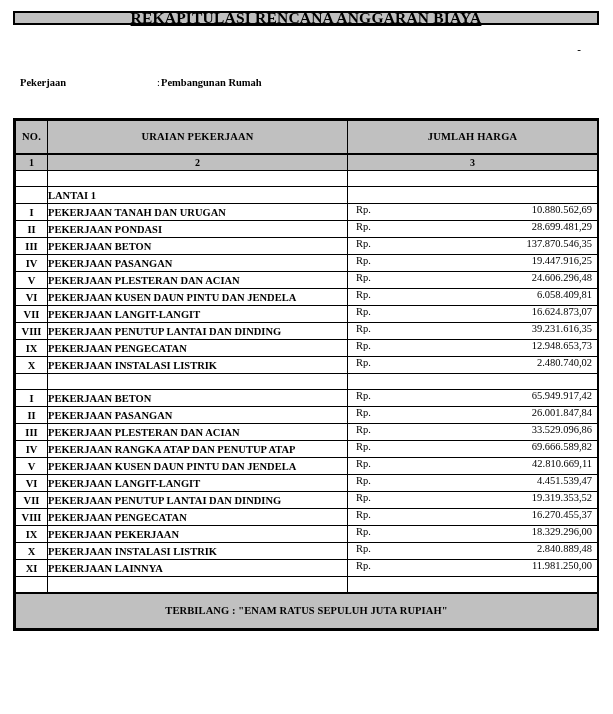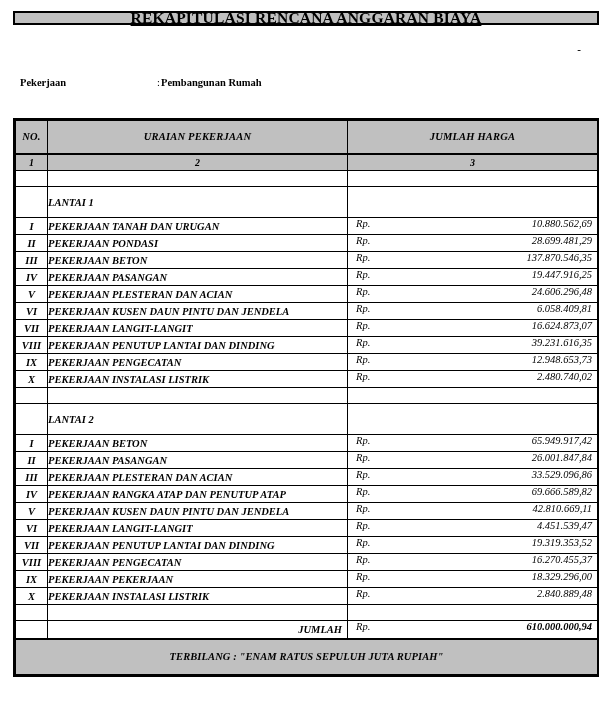--- a/index.html
+++ b/index.html
@@ -91,21 +91,20 @@
     left: 13px;
     top: 118px;
     width: 586px;
     border: 2px solid #000000;
     box-sizing: border-box;
   }
   table.recap {
     border-collapse: collapse;
     width: 100%;
     table-layout: fixed;
-    font-style: italic;
   }
   table.recap col.c-no    { width: 32px; }
   table.recap col.c-desc  { width: 300px; }
   table.recap col.c-amt   { width: 250px; }
 
   table.recap td, table.recap th {
     border: 1px solid #000000;
     padding: 0;
     font-size: 10.5px;
     vertical-align: middle;
@@ -126,21 +125,21 @@
   }
   tr.numhdr td {
     background: #c0c0c0;
     font-weight: bold;
     text-align: center;
     height: 17px;
     font-size: 10px;
   }
 
   tr.spacer td { height: 16px; }
-  tr.group td { height: 31px; }
+  tr.group td { height: 17px; }
   tr.data td  { height: 17px; }
 
   td.no {
     text-align: center;
     font-weight: bold;
     font-size: 10.5px;
   }
   td.desc {
     text-align: left;
     font-weight: bold;
@@ -336,25 +335,20 @@
                 <span class="rp">Rp.</span>
                 <span class="val">2.480.740,02</span>
               </div>
             </td>
           </tr>
           <tr class="spacer">
             <td class="no"></td>
             <td class="desc"></td>
             <td class="amt"></td>
           </tr>
-          <tr class="group">
-            <td class="no"></td>
-            <td class="desc-group">LANTAI 2</td>
-            <td class="amt"></td>
-          </tr>
           <tr class="data">
             <td class="no">I</td>
             <td class="desc">PEKERJAAN BETON</td>
             <td class="amt">
               <div class="amt-inner">
                 <span class="rp">Rp.</span>
                 <span class="val">65.949.917,42</span>
               </div>
             </td>
           </tr>
@@ -438,38 +432,38 @@
               </div>
             </td>
           </tr>
           <tr class="data">
             <td class="no">X</td>
             <td class="desc">PEKERJAAN INSTALASI LISTRIK</td>
             <td class="amt">
               <div class="amt-inner">
                 <span class="rp">Rp.</span>
                 <span class="val">2.840.889,48</span>
+              </div>
+            </td>
+          </tr>
+          <tr class="data">
+            <td class="no">XI</td>
+            <td class="desc">PEKERJAAN LAINNYA</td>
+            <td class="amt">
+              <div class="amt-inner">
+                <span class="rp">Rp.</span>
+                <span class="val">11.981.250,00</span>
               </div>
             </td>
           </tr>
           <tr class="spacer">
             <td class="no"></td>
             <td class="desc"></td>
             <td class="amt"></td>
           </tr>
-          <tr class="total first">
-            <td class="no"></td>
-            <td class="desc-total">JUMLAH</td>
-            <td class="amt">
-              <div class="amt-inner">
-                <span class="rp">Rp.</span>
-                <span class="val">610.000.000,94</span>
-              </div>
-            </td>
-          </tr>
           <tr class="terbilang">
             <td colspan="3">TERBILANG : "ENAM RATUS SEPULUH JUTA RUPIAH"</td>
           </tr>
         </tbody>
     </table>
   </div>
 
 </div>
 
 </body></html>

